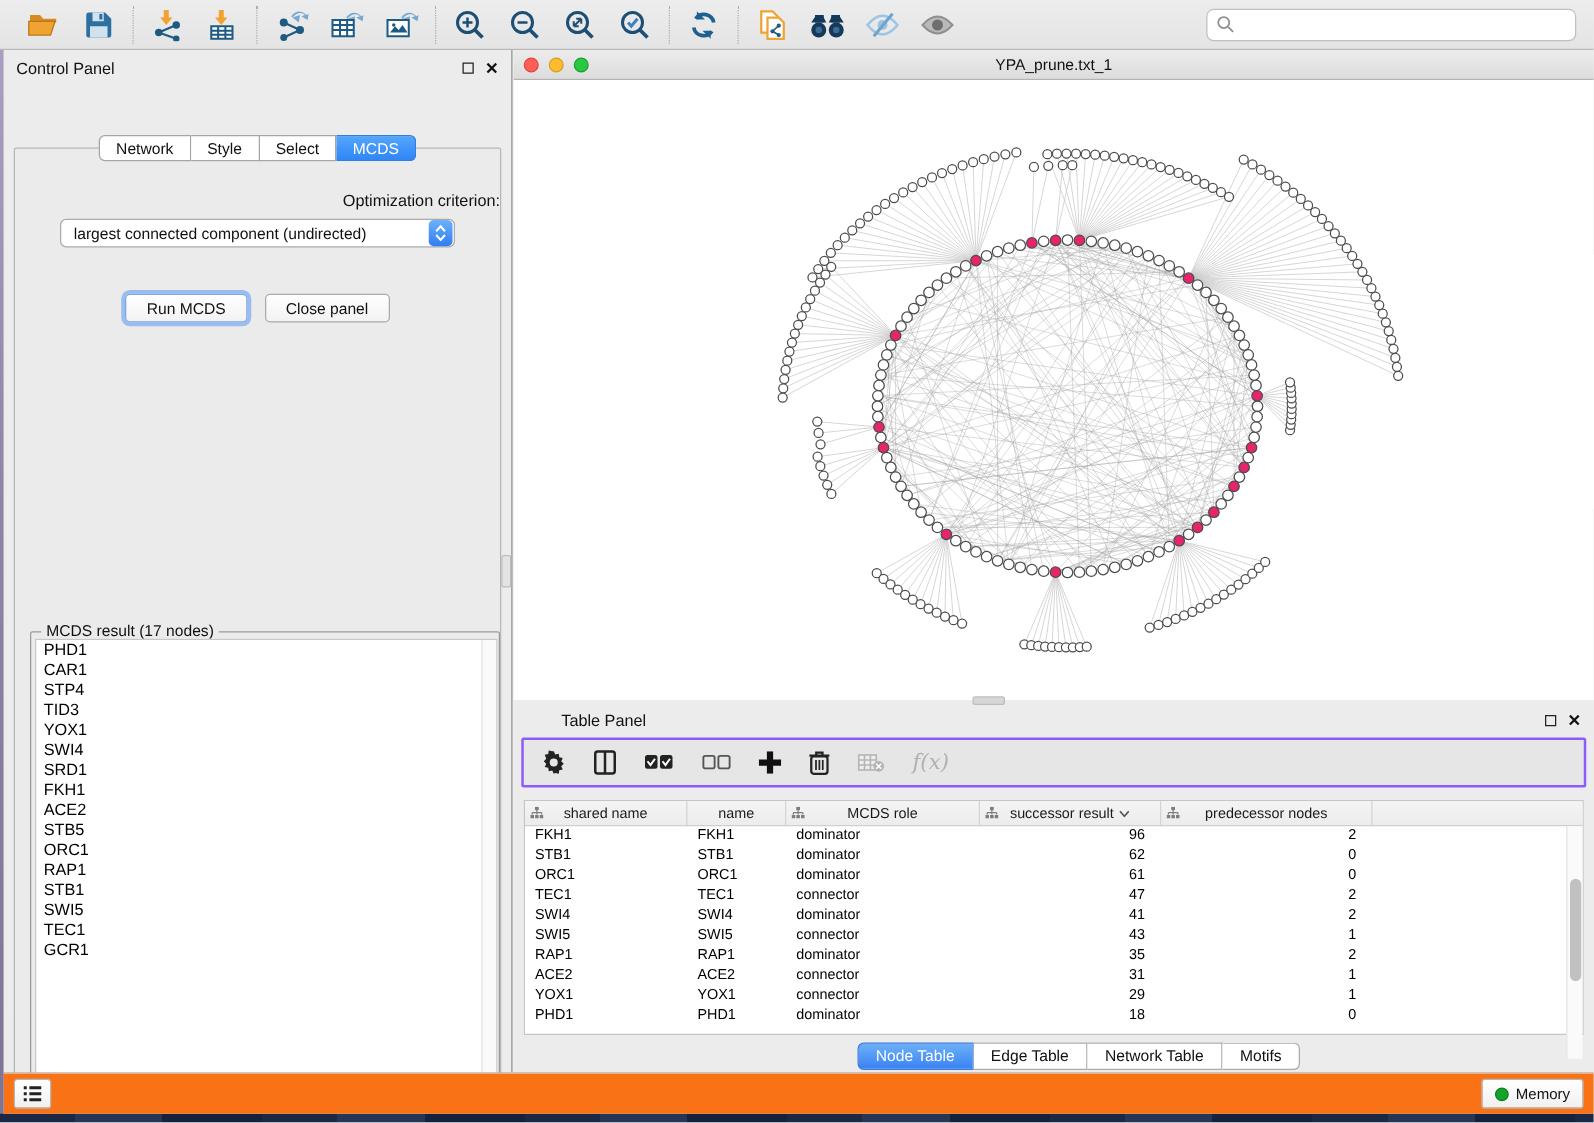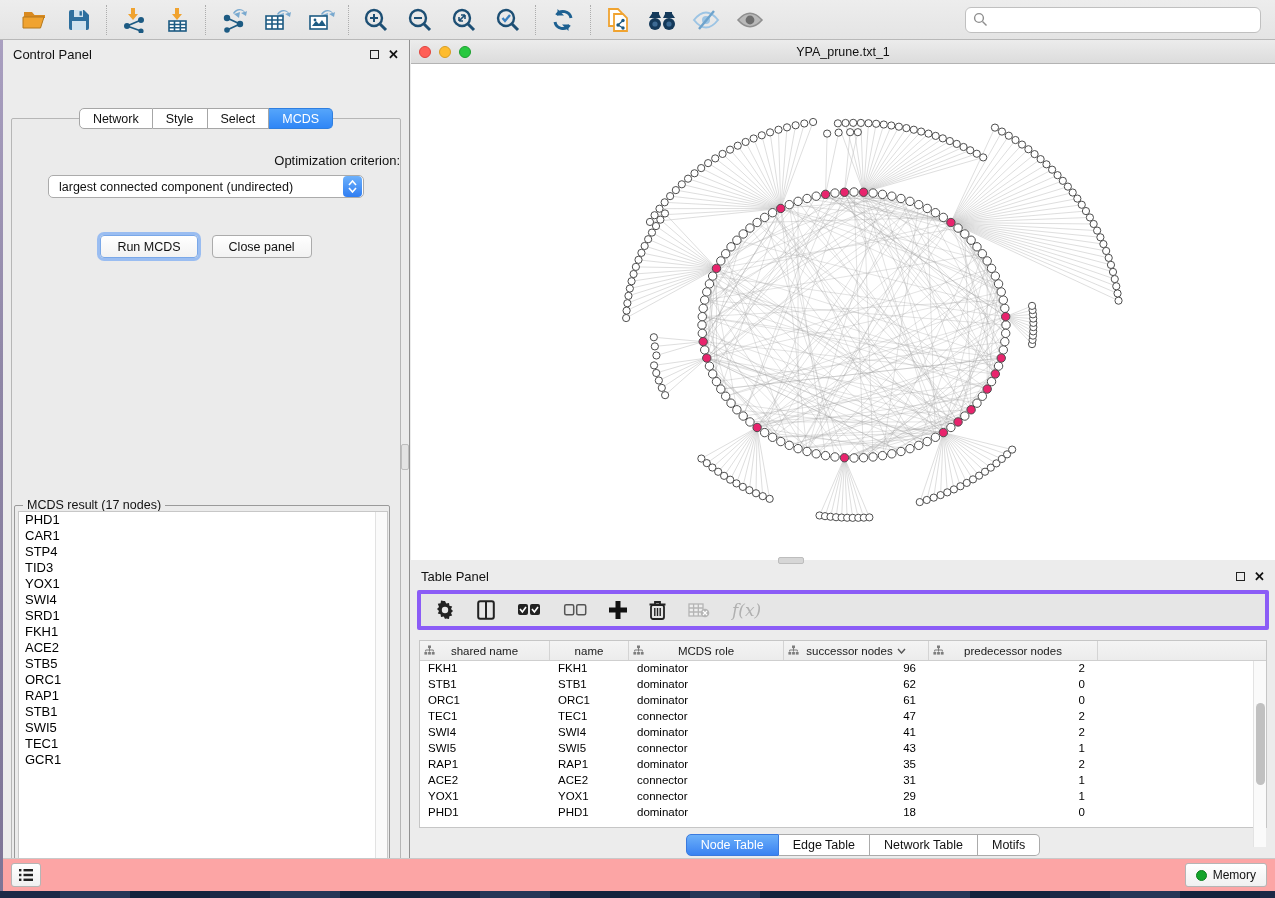--- a/index.html
+++ b/index.html
@@ -52,21 +52,21 @@
   .stepper { width:19px; height:21px; margin:0 1px 0 4px; border-radius:4px;
     background:linear-gradient(180deg,#6db1fb,#2f7df2); display:flex; flex-direction:column;
     align-items:center; justify-content:center; gap:1px; }
   .stepper svg { display:block; }
   .btnrow { position:absolute; left:0; top:92px; width:100%; display:flex; justify-content:center; gap:14px; }
   .mac-btn { height:23px; padding:0 16px; background:linear-gradient(180deg,#ffffff,#f2f2f2);
     border:1px solid #ababab; border-radius:4px; font-size:12.5px; color:#111;
     font-family:"Liberation Sans", sans-serif;margin-top:24px; }
   .mac-btn.focused { box-shadow:0 0 0 3px rgba(110,165,245,.65); border-color:#7aa8e8; }
 
-  .result-box { position:absolute; left:2px; top:386px; width:376px; height:372px;
+  .result-box { position:absolute; left:12px; top:386px; width:376px; height:372px;
     border:1px solid #9a9a9a; border-radius:2px; background:#ebebeb; }
   .result-legend { position:absolute; left:8px; top:-8px; background:#ebebeb; padding:0 4px;
     font-size:12.5px; color:#111; }
   .result-list { position:absolute; left:3px; top:5px; width:370px; height:362px; background:#fff;
     border:1px solid #c7c7c7; overflow:hidden; }
   .result-scroll { position:absolute; right:0; top:0; width:12px; height:100%;
     background:#fafafa; border-left:1px solid #e2e2e2; }
   .result-item { font-size:13px; line-height:16px; padding-left:6px; color:#000; }
 
   
@@ -82,23 +82,23 @@
   .net-canvas { width:864px; height:496px; background:#fff; }
 
   
   .vsplit-handle { position:absolute; left:401px; top:444px; width:8px; height:26px;
     background:#e3e3e3; border:1px solid #bdbdbd; border-radius:2px; }
   .hsplit-handle { position:absolute; left:778px; top:557px; width:26px; height:7px;
     background:#d6d6d6; border:1px solid #bdbdbd; border-radius:2px; }
 
   
   .table-panel { position:absolute; left:411px; top:564px; width:864px; height:294px; background:#ececec; }
-  .tp-titlebar { height:24px; display:flex; align-items:center; padding:0 10px; }
+  .tp-titlebar { height:24px; display:flex; align-items:center; padding:0 10px;margin-left:28px; }
   .tp-toolbar { margin:2px 6px 0 6px; height:40px; background:#e6e6e6;
-    border:4px solid #8b5cf6; border-radius:2px; display:flex; align-items:center; gap:22px; padding:0 14px; }
+    border:2px solid #8b5cf6; border-radius:2px; display:flex; align-items:center; gap:22px; padding:0 14px; }
   .tp-tool { display:flex; align-items:center; justify-content:center; }
   .fx { font-family:"DejaVu Serif", serif; font-style:italic; font-size:17px; color:#b0b0b0; }
 
   .grid-wrap { position:absolute; left:8px; top:76px; width:848px; height:188px;
     background:#fff; border:1px solid #c6c6c6; }
   .grid-header { display:flex; height:20px; background:linear-gradient(180deg,#f4f4f4,#ececec);
     border-bottom:1px solid #cfcfcf; }
   .gh-cell { position:relative; display:flex; align-items:center; justify-content:center; gap:4px;
     font-size:11.5px; color:#1a1a1a; border-right:1px solid #d4d4d4; }
   .gh-cell .tree-ico { position:absolute; left:4px; top:4px; }
@@ -114,21 +114,21 @@
 
   .tp-tabs { position:absolute; left:0; top:270px; width:100%; display:flex; justify-content:center; }
   .tp-tab { height:22px; padding:0 14px; background:#fff; border:1px solid #ababab; border-left:none;
     font-size:12.5px; display:flex; align-items:center; color:#111; }
   .tp-tab:first-child { border-left:1px solid #ababab; border-radius:5px 0 0 5px;margin-left:40px; }
   .tp-tab:last-child { border-radius:0 5px 5px 0; }
   .tp-tab.active { background:linear-gradient(180deg,#6cb0f9,#3a82f2); border-color:#3a7ade; color:#fff; }
 
   
   .statusbar { position:absolute; left:3px; top:858px; width:1272px; height:33px;
-    background:#fca5a5; border-top:1px solid #c9c9c9; display:flex; align-items:center; padding:0 8px; }
+    background:#f97316; border-top:1px solid #c9c9c9; display:flex; align-items:center; padding:0 8px; }
   .status-btn { width:30px; height:24px; background:linear-gradient(180deg,#fff,#f0f0f0);
     border:1px solid #b5b5b5; border-radius:3px; display:flex; align-items:center; justify-content:center; }
   .memory-btn { margin-left:auto; height:24px; padding:0 10px;
     background:linear-gradient(180deg,#fff,#f0f0f0); border:1px solid #b5b5b5; border-radius:3px;
     display:flex; align-items:center; gap:6px; font-size:12px; color:#111; }
   .mem-dot { width:11px; height:11px; border-radius:50%; background:#13a42a; border:1px solid #0d7e1f; }
 </style>
 </head>
 <body>
 
@@ -1081,21 +1081,21 @@
             <span>MCDS role</span>
           </div>
           <div class="gh-cell" style="width: 145px;">
             <svg class="tree-ico" width="11" height="11" viewBox="0 0 11 11">
               <rect x="4" y="0.5" width="3" height="2.6" fill="#7d7d7d"></rect>
               <path d="M5.5 3v2M1.7 5h7.6M1.7 5v1.6M5.5 5v1.6M9.3 5v1.6" stroke="#7d7d7d" stroke-width="1"></path>
               <rect x="0.4" y="7" width="2.8" height="2.6" fill="#7d7d7d"></rect>
               <rect x="4.1" y="7" width="2.8" height="2.6" fill="#7d7d7d"></rect>
               <rect x="7.8" y="7" width="2.8" height="2.6" fill="#7d7d7d"></rect>
             </svg>
-            <span>successor nodes</span>
+            <span>successor result</span>
             <svg width="9" height="6" viewBox="0 0 9 6">
               <path d="M1 1l3.5 4L8 1" fill="none" stroke="#555" stroke-width="1.4"></path>
             </svg>
           </div>
           <div class="gh-cell" style="width: 169px; align-items: center;">
             <svg class="tree-ico" width="11" height="11" viewBox="0 0 11 11">
               <rect x="4" y="0.5" width="3" height="2.6" fill="#7d7d7d"></rect>
               <path d="M5.5 3v2M1.7 5h7.6M1.7 5v1.6M5.5 5v1.6M9.3 5v1.6" stroke="#7d7d7d" stroke-width="1"></path>
               <rect x="0.4" y="7" width="2.8" height="2.6" fill="#7d7d7d"></rect>
               <rect x="4.1" y="7" width="2.8" height="2.6" fill="#7d7d7d"></rect>

